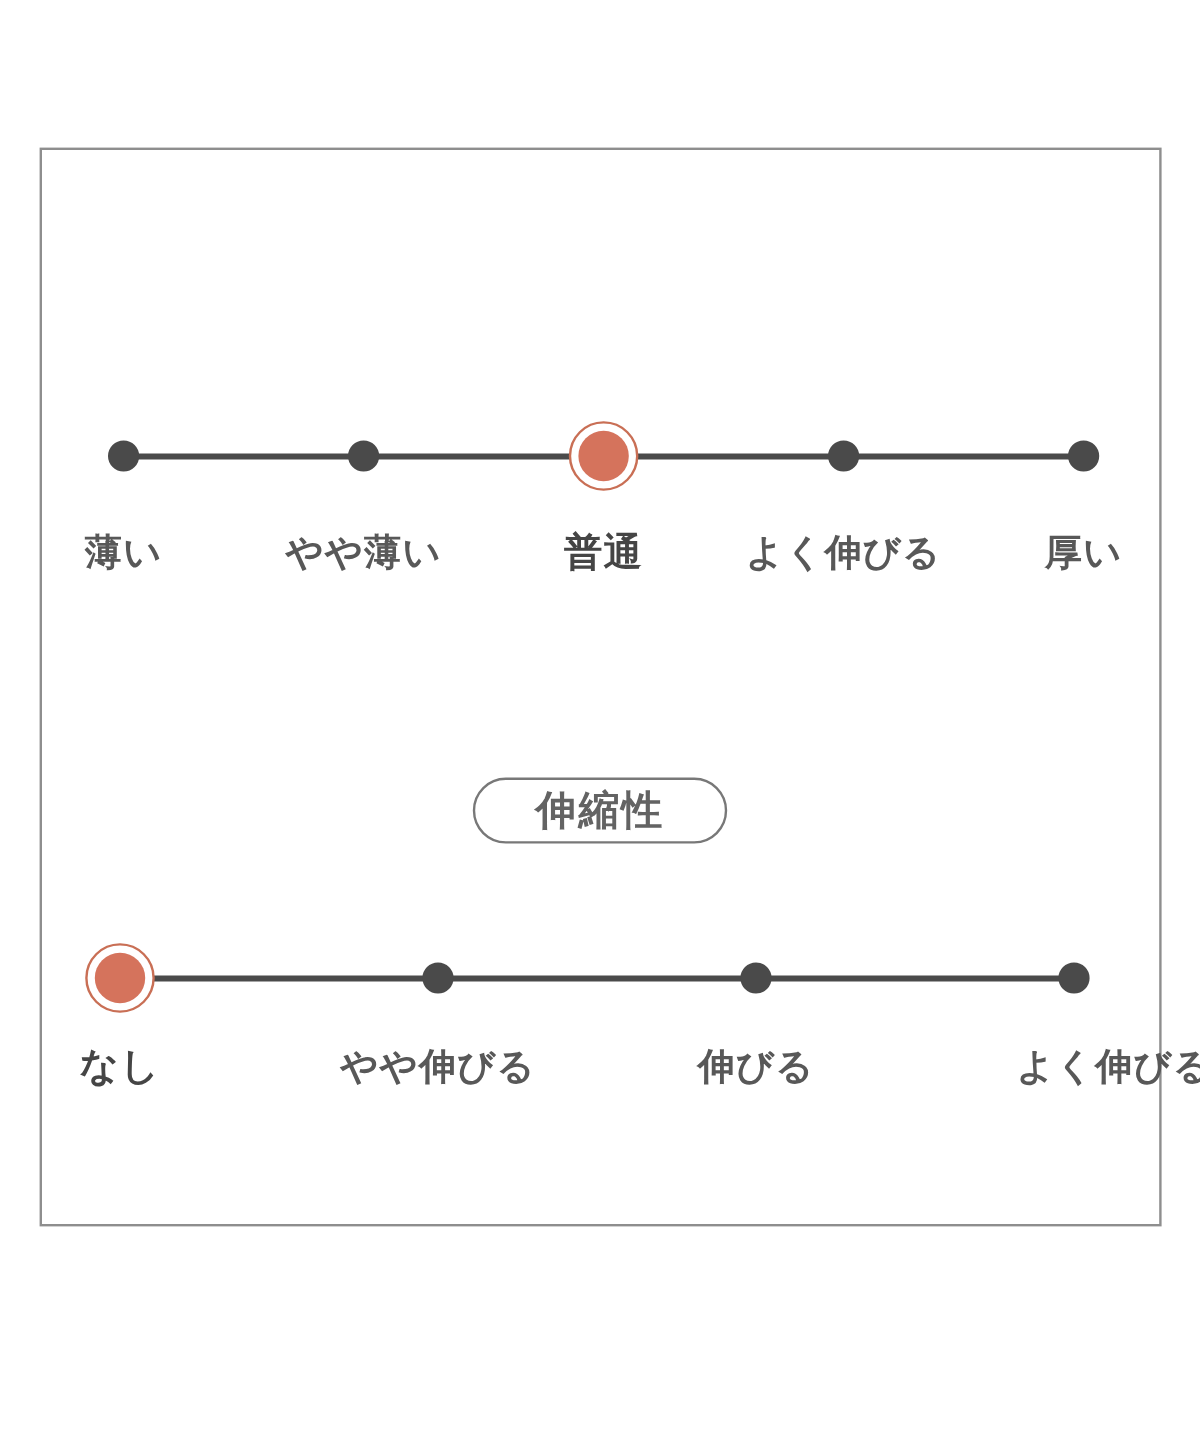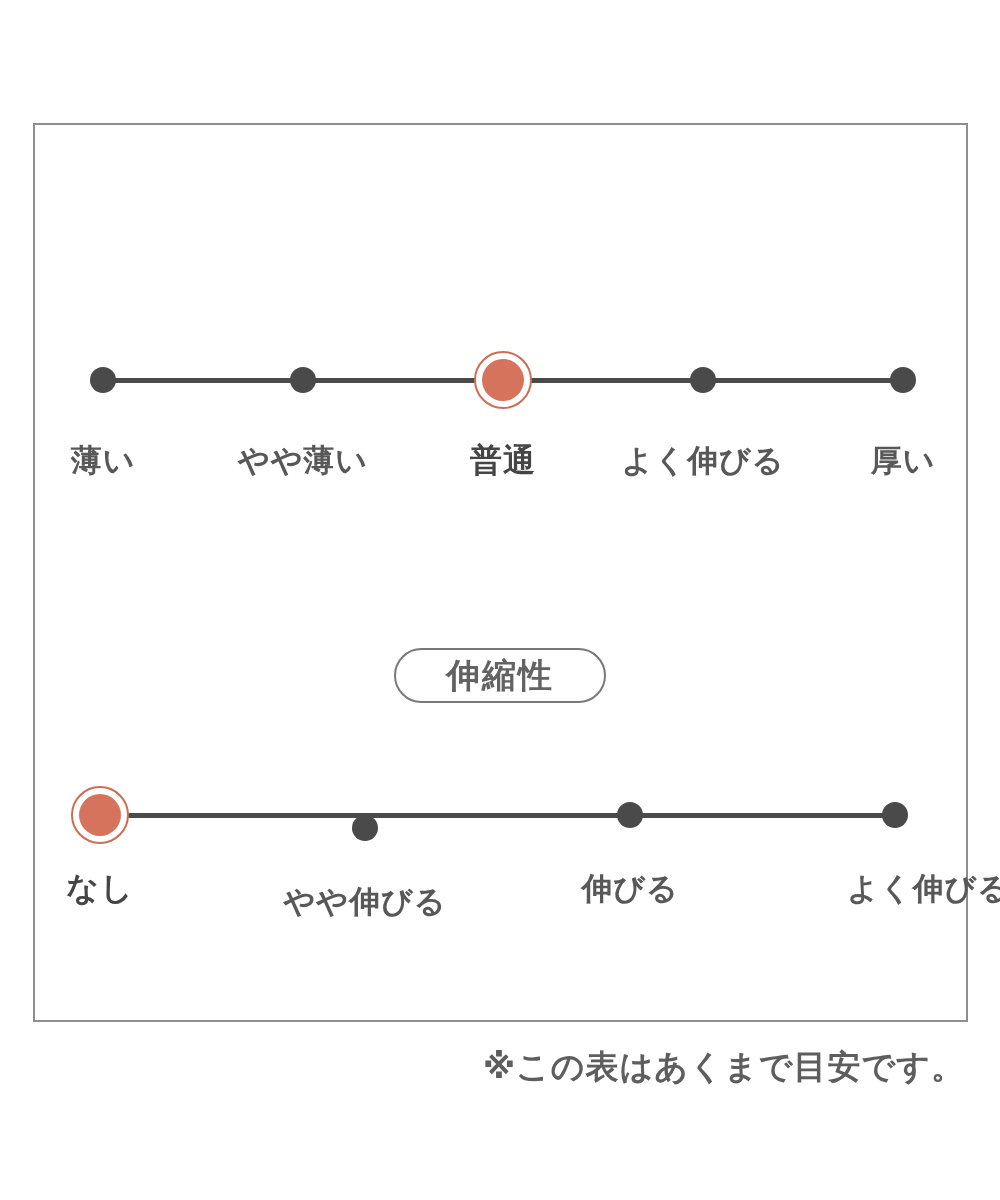--- a/index.html
+++ b/index.html
@@ -75,21 +75,21 @@
   }
   .sel-dot {
     position: absolute;
     left: 50%; top: 50%;
     width: 42px; height: 42px;
     transform: translate(-50%, -50%);
     background: #d5735c;
     border-radius: 50%;
   }
   .p0 { left: 0; } .p25 { left: 25%; text-align: right; } .p50 { left: 50%; } .p75 { left: 75%; }
-  .p33 { left: 33.333%; margin-top: 13px; } .p66 { left: 66.667%; } .p100 { left: 100%; }
+  .p33 { left: 33.333%; } .p66 { left: 66.667%; } .p100 { left: 100%; }
   
   .labels { position: absolute; height: 0; }
   .labels-1 { left: 103px; top: 461px; width: 800px; }
   .labels-2 { left: 100px; top: 889px; width: 795px; }
   .lbl {
     position: absolute;
     transform: translate(-50%, -50%);
     white-space: nowrap;
     font-size: 31px;
     font-weight: 600;
@@ -152,15 +152,14 @@
     <span class="dot p100"></span>
   </div>
 
   <div class="labels labels-2">
     <span class="lbl p0 selected">なし</span>
     <span class="lbl p33">やや伸びる</span>
     <span class="lbl p66">伸びる</span>
     <span class="lbl p100 edge-right">よく伸びる</span>
   </div>
 
-  <div class="footnote">※この表はあくまで目安です。</div>
 
 </div>
 
 </body></html>

